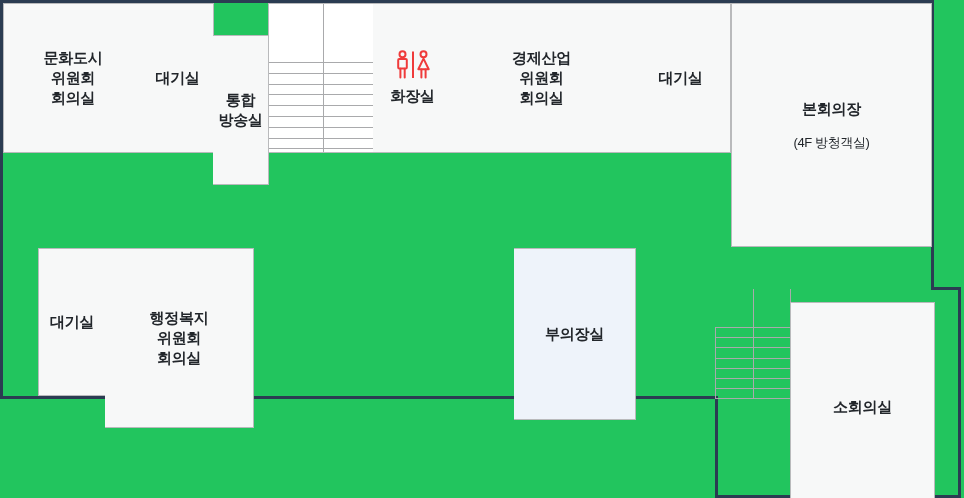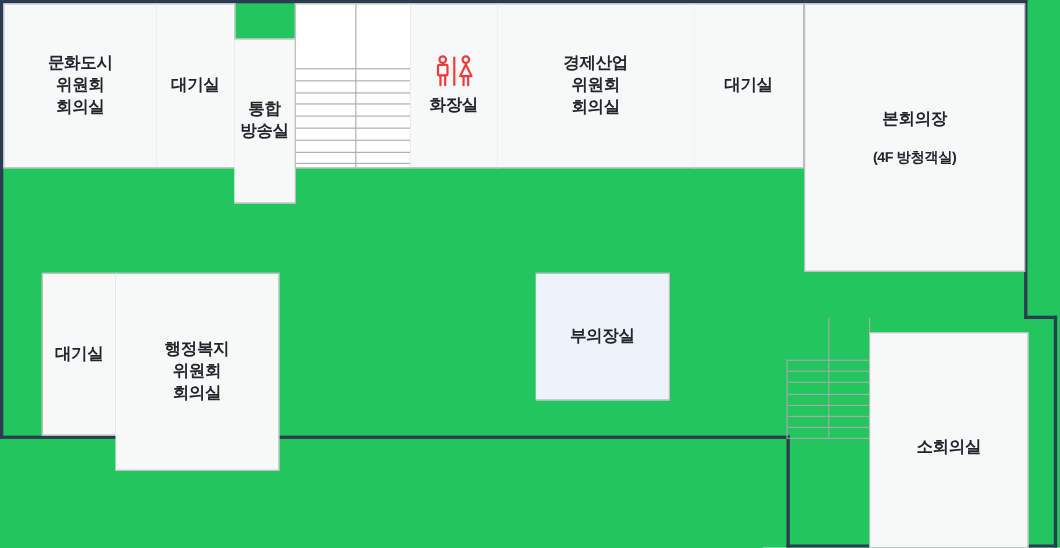--- a/index.html
+++ b/index.html
@@ -38,21 +38,21 @@
     font-size: 15px;
     font-weight: bold;
     line-height: 1.32;
     letter-spacing: -0.3px;
   }
   .room.blue { background: #eef3fa; }
   .room .label { pointer-events: none; }
   .room .sub {
     display: block;
     font-size: 13px;
-    font-weight: bold;
+    font-weight: normal;
     letter-spacing: -0.4px;
     margin-top: 15px;
   }
 
   
   .room.nl { border-left: none; }
 
   
   .stairs {
     position: absolute;
@@ -205,21 +205,21 @@
   <div class="room nl" style="left:105px; top:248px; width:149px; height:180px;">
     <span class="label">
       <span>행정복지</span><br>
       <span>위원회</span><br>
       <span>회의실</span>
     </span>
   </div>
 
 
 
-  <div class="room nl blue" style="left:487px; top:248px; width:122px; height:116px;">
+  <div class="room nl blue" style="left:514px; top:248px; width:122px; height:172px;">
     <span class="label">부의장실</span>
   </div>
 
   <div class="stairs2" style="left:715px; top:289px; width:76px; height:110px;">
 
     <div class="vline" style="left:38px; top:0; height:110px;"></div>
     <div class="steps" style="top:38px;">
       <div class="st" style="height:10.2px;"></div>
       <div class="st" style="height:10.2px;"></div>
       <div class="st" style="height:10.2px;"></div>

